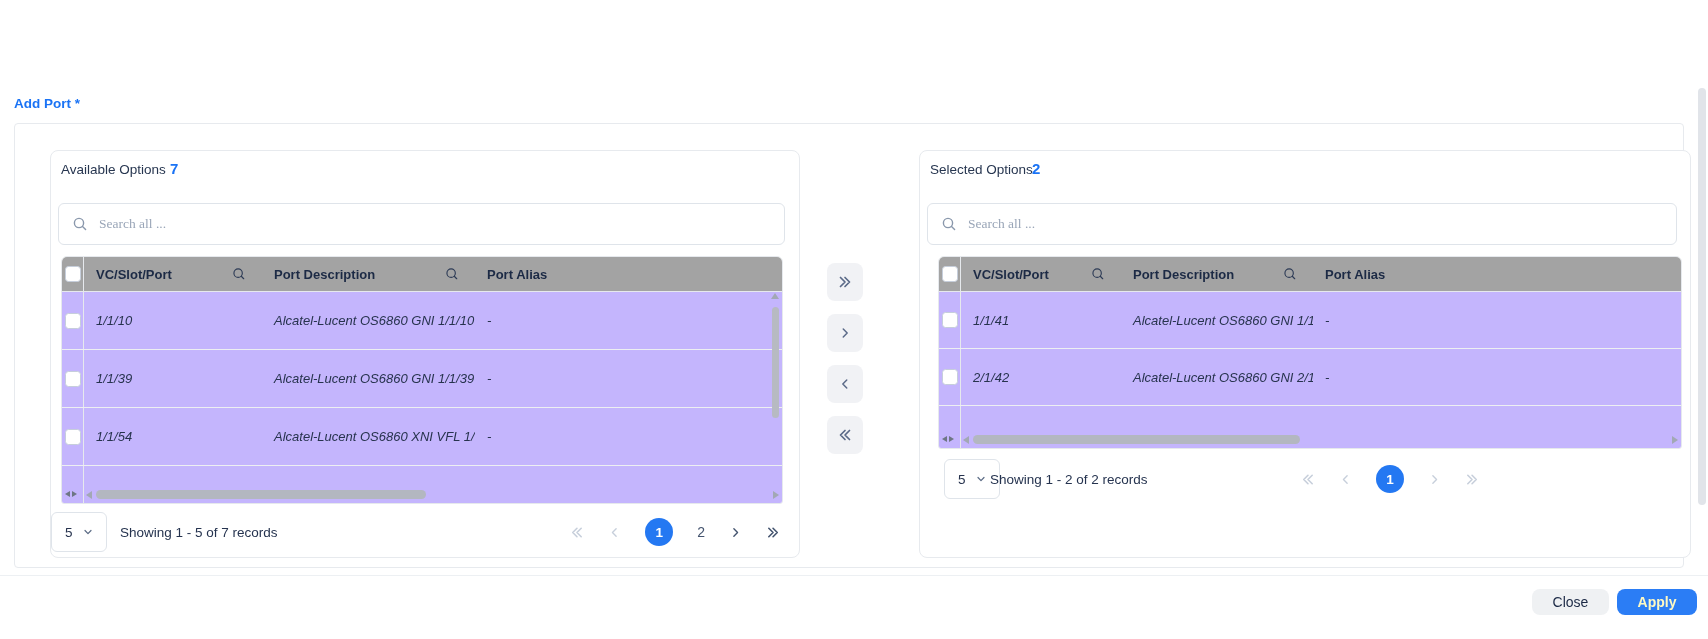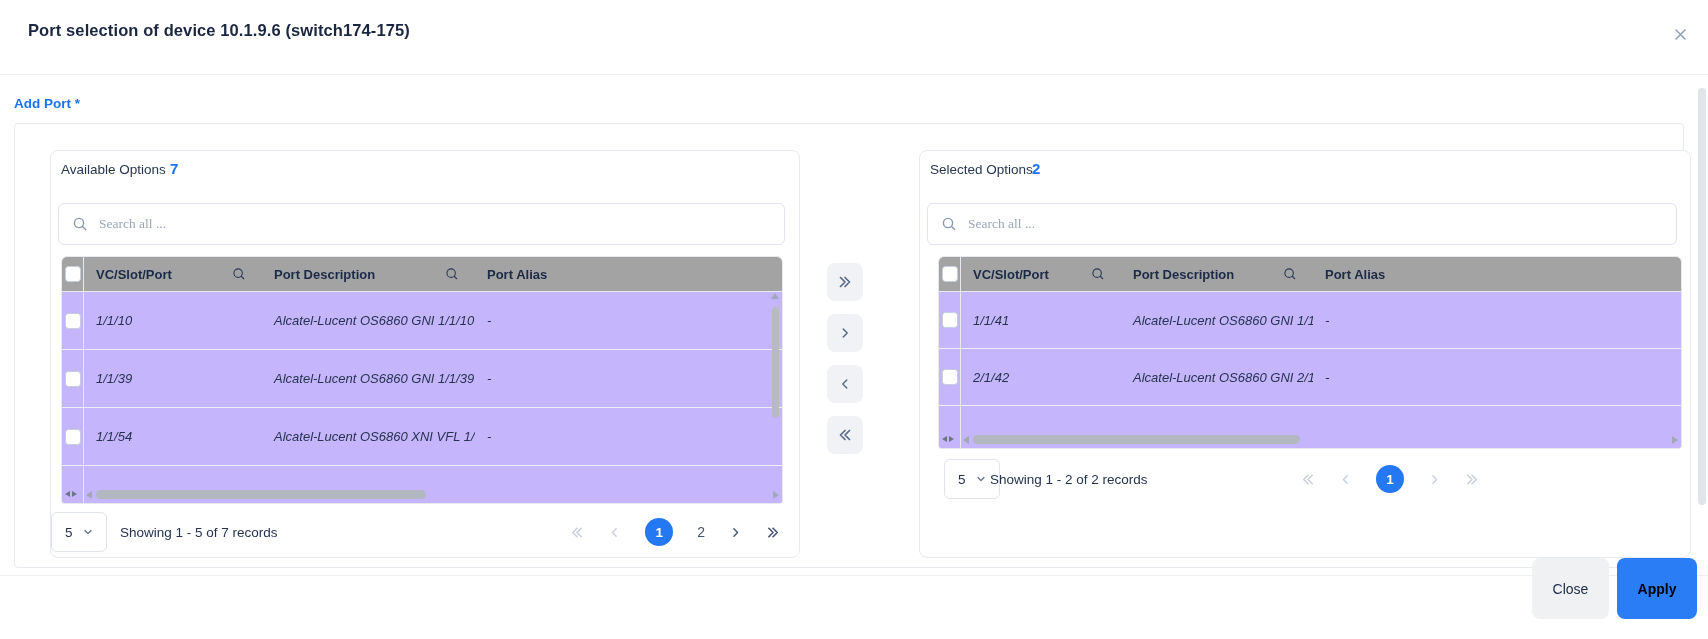--- a/index.html
+++ b/index.html
@@ -80,41 +80,31 @@
   .pager{position:absolute;top:0;height:42px;display:flex;align-items:center;gap:24px;}
   .panel.left .pager{right:18px;}
   .panel.right .pager{left:380px;}
   .pg{display:flex;align-items:center;justify-content:center;font-size:14px;color:#44546f;cursor:pointer;background:none;border:none;padding:0;font-family:"Liberation Sans",sans-serif;}
   .pg.disabled{color:#c7cfdb;cursor:default;}
   .pg.page-active{width:28px;height:28px;border-radius:50%;background:#2478f2;color:#fff;font-weight:700;font-size:13.5px;}
   
   .transfer-btn{position:absolute;left:827px;width:36px;height:38px;border:none;border-radius:8px;background:#f1f2f5;color:#5b6a88;display:flex;align-items:center;justify-content:center;cursor:pointer;padding:0;}
   
   .footer-divider{position:absolute;left:0;top:575px;width:1708px;height:1px;background:#edf0f3;}
-  .btn{position:absolute;top:558px;height:61px;border:none;border-radius:8px;font-size:14px;font-family:"Liberation Sans",sans-serif;cursor:pointer;}
+  .btn{position:absolute;top:589px;height:26px;border:none;border-radius:8px;font-size:14px;font-family:"Liberation Sans",sans-serif;cursor:pointer;}
   .btn-close{left:1532px;width:77px;background:#eff1f3;color:#1b2945;}
-  .btn-apply{left:1617px;width:80px;background:#2b7df5;color:#000000;font-weight:700;}
+  .btn-apply{left:1617px;width:80px;background:#2b7df5;color:#fef9c3;font-weight:700;}
   
   .page-scrollbar{position:absolute;right:2px;top:88px;width:8px;height:417px;border-radius:4px;background:#e1e4e9;}
 </style>
 </head>
 <body>
 
 <div class="canvas">
 
-  <div class="dlg-header">
-    <div class="dlg-title">Port selection of device 10.1.9.6 (switch174-175)</div>
-    <button class="close-btn">
-      <span style="display:flex;">
-        <svg width="15" height="15" viewBox="0 0 16 16">
-            <path d="M3.2 3.2 L12.8 12.8 M12.8 3.2 L3.2 12.8" stroke="currentColor" stroke-width="1.7" stroke-linecap="round"></path>
-          </svg>
-      </span>
-    </button>
-  </div>
 
   <div class="field-label">Add Port *</div>
 
   <div class="container"></div>
 
   <section class="panel left">
     <div class="panel-title">Available Options</div>
     <div class="panel-count">7</div>
 
     <div class="search-box">

